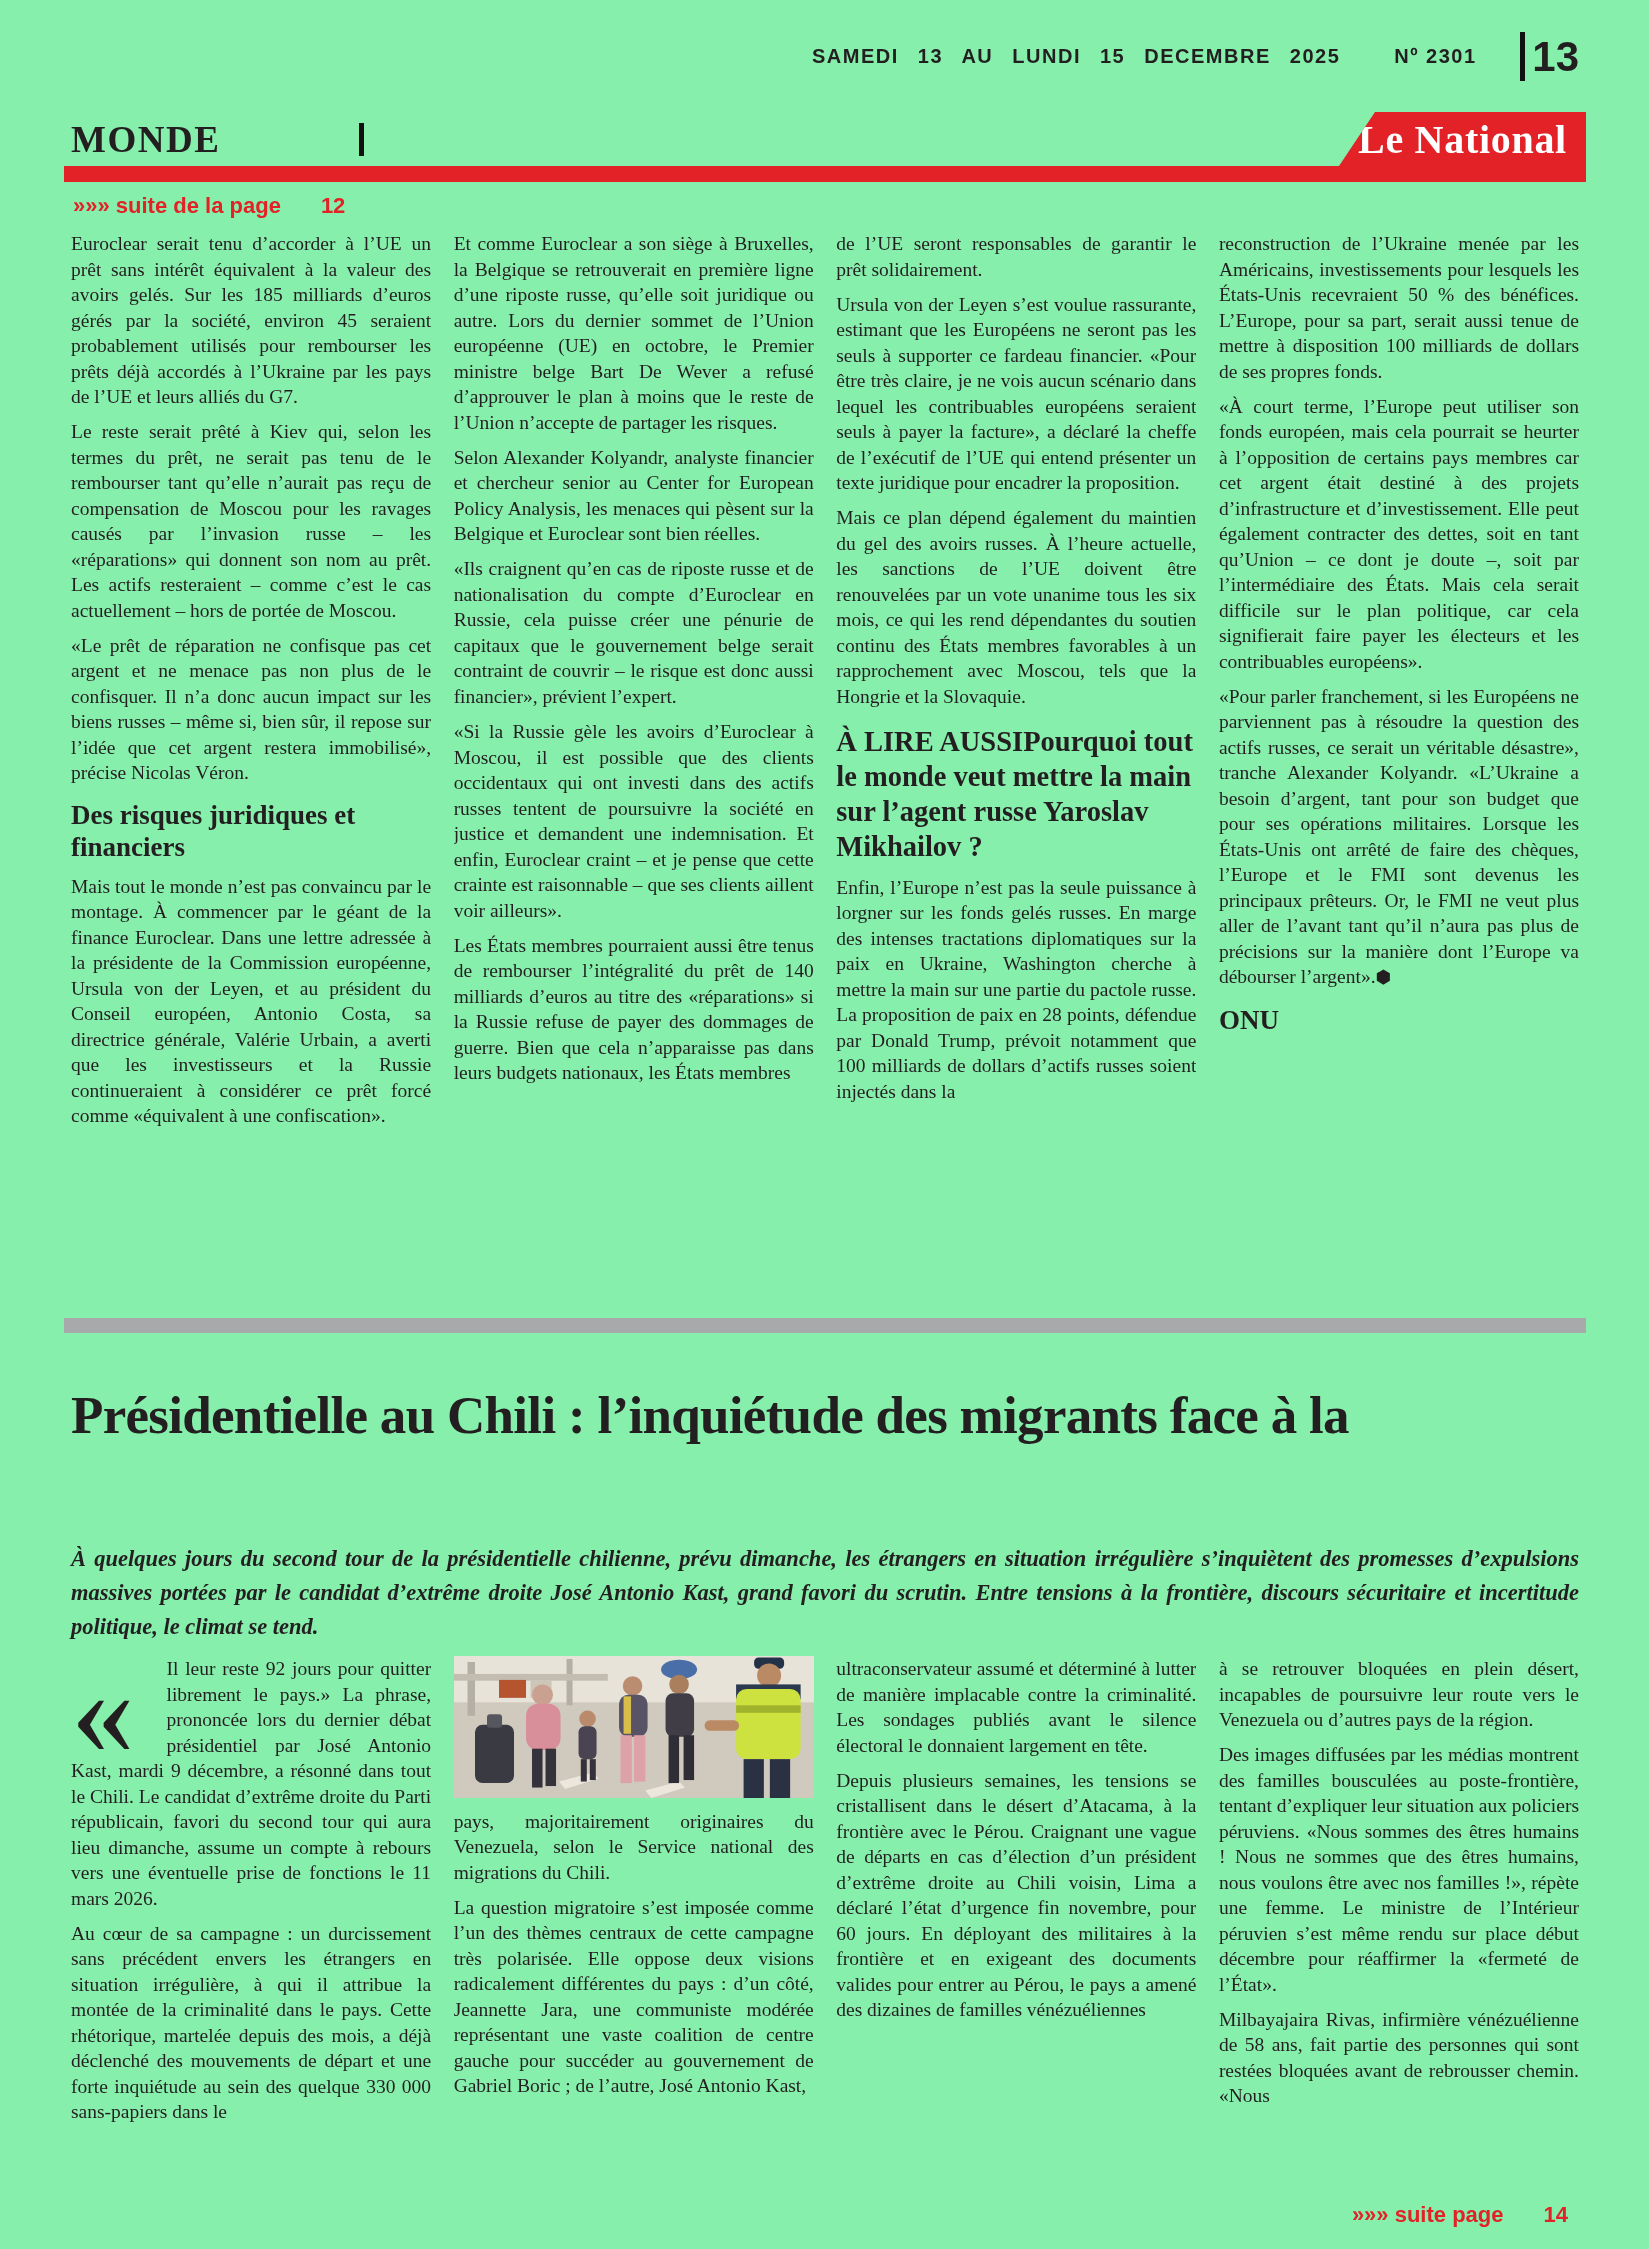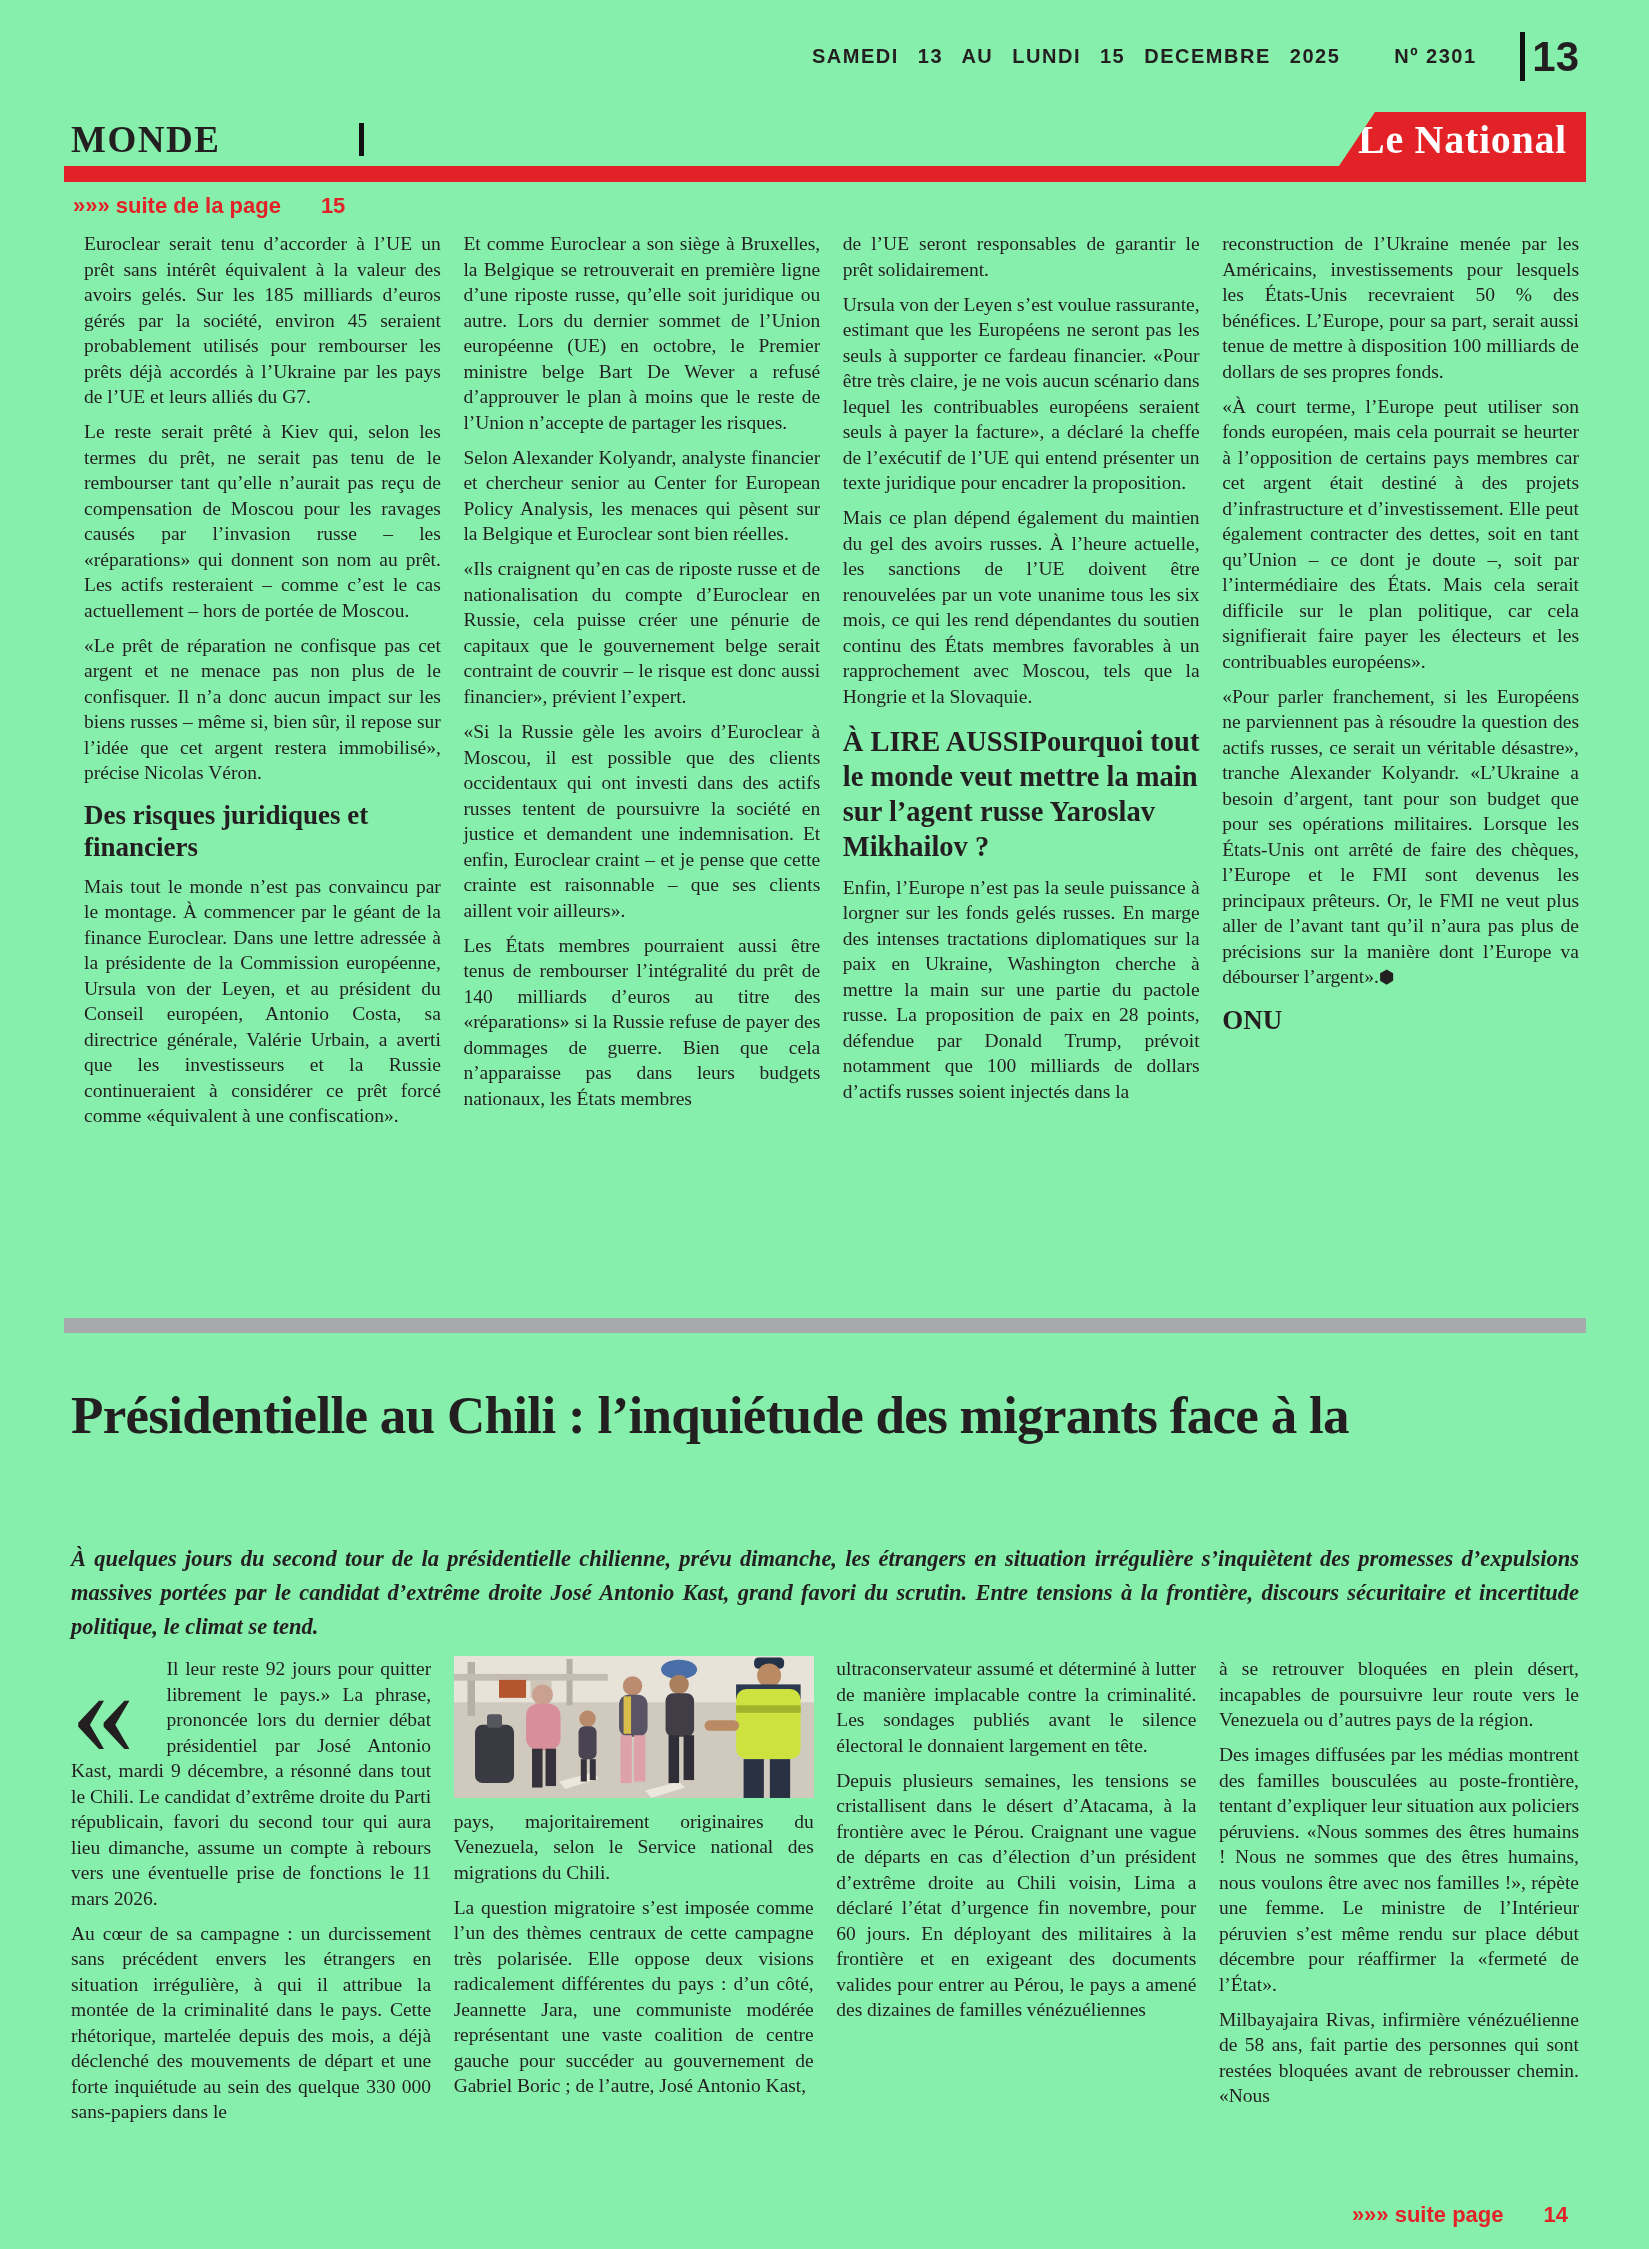--- a/index.html
+++ b/index.html
@@ -31,21 +31,21 @@
   .suite-bottom{position:absolute;right:82px;top:2202px;}
 
   
   .cols{display:flex;gap:22.5px;}
   .col{flex:1;min-width:0;}
   p.body{margin:0 0 9.7px;font-size:19.5px;line-height:25.5px;text-align:justify;}
   h2.subhead{font-size:27px;line-height:32px;font-weight:bold;margin:13.5px 0 10.5px;text-align:left;}
   h2.subhead-lg{font-size:28.5px;line-height:35px;font-weight:bold;margin:15px 0 10.5px;text-align:left;}
   .endmark{font-size:18px;}
 
-  .article1{position:absolute;left:84px;right:71px;top:231px;height:1084px;}
+  .article1{position:absolute;left:71px;right:71px;top:231px;height:1084px;}
   .article1 .col{height:1084px;overflow:hidden;}
 
   .gray-divider{position:absolute;left:64px;right:64px;top:1318px;height:15px;background:#a7a9ab;}
 
   
   .headline{position:absolute;left:71px;right:71px;top:1380px;margin:0;
             font-size:53px;line-height:71px;font-weight:bold;letter-spacing:-0.7px;}
   .headline span{display:block;}
   .standfirst{position:absolute;left:71px;right:71px;top:1542px;margin:0;
               font-size:22.5px;line-height:34px;font-weight:bold;font-style:italic;text-align:justify;}
@@ -71,21 +71,21 @@
     <span class="section-title">MONDE</span>
     <span class="section-bar"></span>
   </div>
 
   <div class="red-rule"></div>
   <div class="brand-tab">
     <span>Le National</span>
   </div>
 
   <div class="suite suite-top">
-    <span>»»» suite de la page</span><span class="suite-page">15</span>
+    <span>»»» suite de la page</span><span class="suite-page">12</span>
   </div>
 
   <section class="cols article1">
     <div class="col">
       <p class="body">Euroclear serait tenu d’accorder à l’UE un prêt sans intérêt équivalent à la valeur des avoirs gelés. Sur les 185 milliards d’euros gérés par la société, environ 45 seraient probablement utilisés pour rembourser les prêts déjà accordés à l’Ukraine par les pays de l’UE et leurs alliés du G7.</p>
       <p class="body">Le reste serait prêté à Kiev qui, selon les termes du prêt, ne serait pas tenu de le rembourser tant qu’elle n’aurait pas reçu de compensation de Moscou pour les ravages causés par l’invasion russe – les «réparations» qui donnent son nom au prêt. Les actifs resteraient – comme c’est le cas actuellement – hors de portée de Moscou.</p>
       <p class="body">«Le prêt de réparation ne confisque pas cet argent et ne menace pas non plus de le confisquer. Il n’a donc aucun impact sur les biens russes – même si, bien sûr, il repose sur l’idée que cet argent restera immobilisé», précise Nicolas Véron.</p>
       <h2 class="subhead">Des risques juridiques et financiers</h2>
       <p class="body">Mais tout le monde n’est pas convaincu par le montage. À commencer par le géant de la finance Euroclear. Dans une lettre adressée à la présidente de la Commission européenne, Ursula von der Leyen, et au président du Conseil européen, Antonio Costa, sa directrice générale, Valérie Urbain, a averti que les investisseurs et la Russie continueraient à considérer ce prêt forcé comme «équivalent à une confiscation».</p>
     </div>

